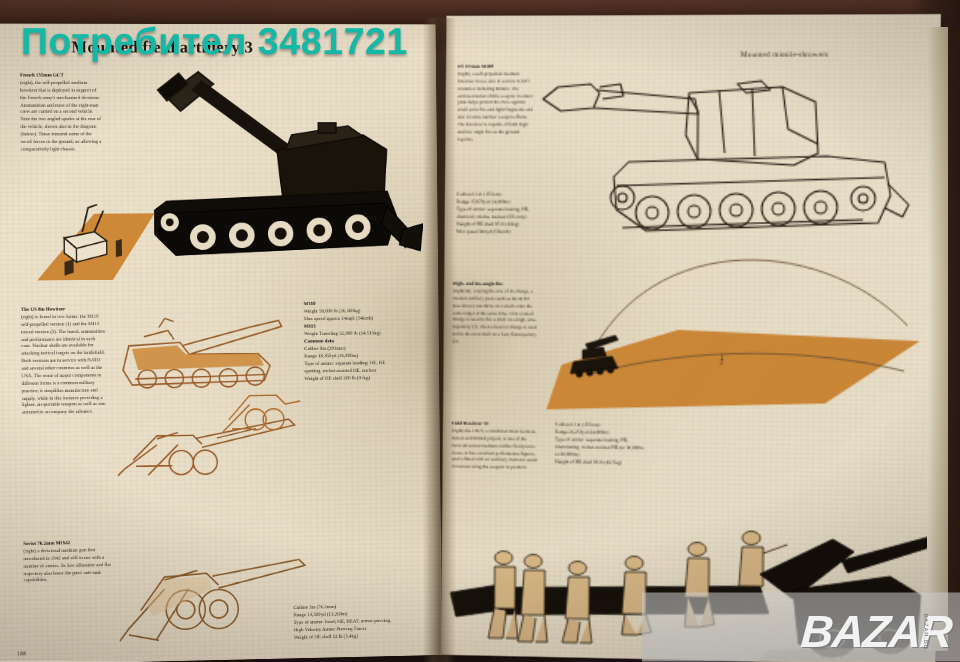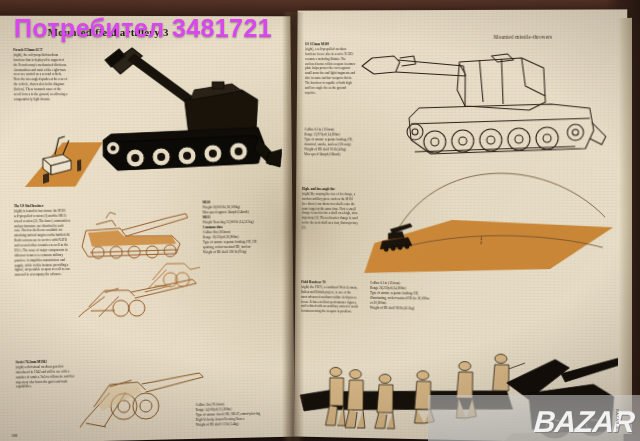--- a/index.html
+++ b/index.html
@@ -157,21 +157,21 @@
 
   .orange-plane { position: absolute; }
 
   
   .wm-user {
     position: absolute;
     left: 14px; top: 14px;
     font-family: "Liberation Sans", sans-serif;
     font-weight: bold;
     font-size: 25px;
-    color: #d946ef;
+    color: #14b8a6;
     letter-spacing: .4px;
     text-shadow: 0 1px 2px rgba(0,0,0,.35);
     white-space: nowrap;
   }
   .wm-bazar {
     position: absolute;
     right: 6px; bottom: 2px;
     font-family: "Liberation Sans", sans-serif;
     font-weight: bold;
     font-style: italic;

